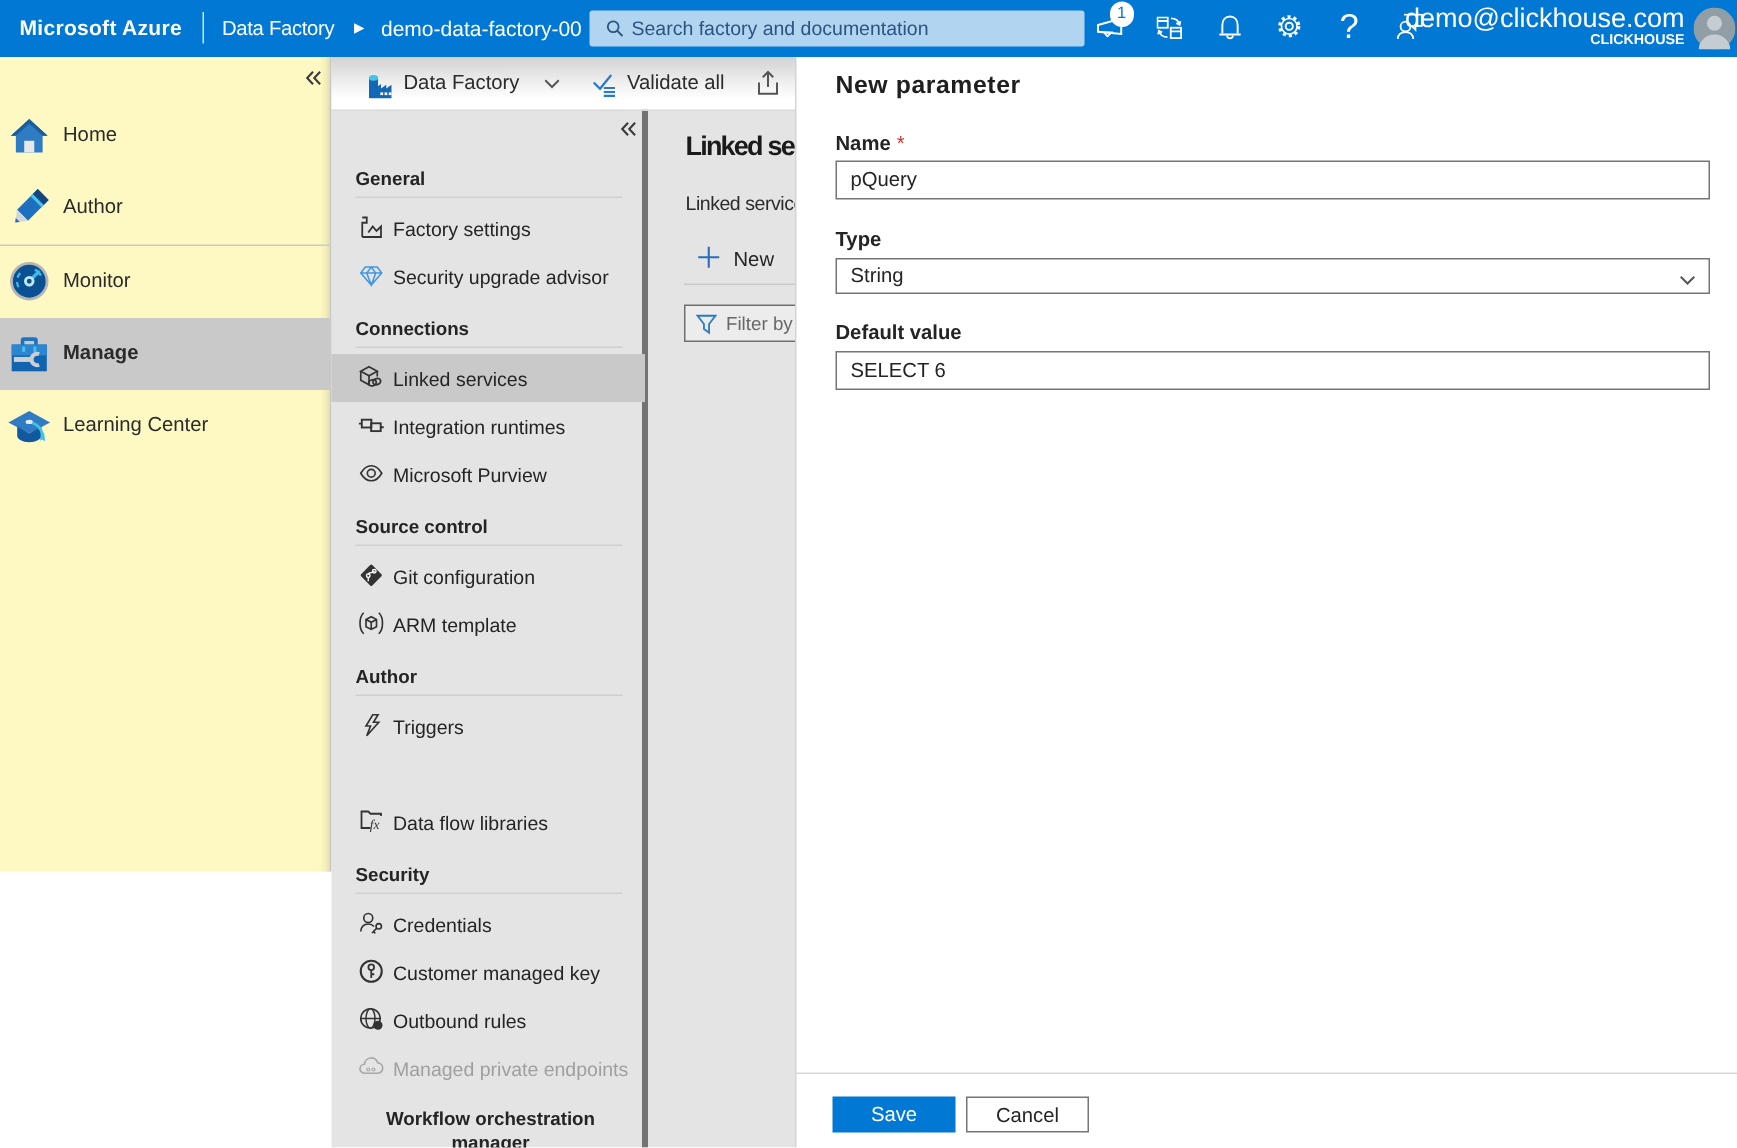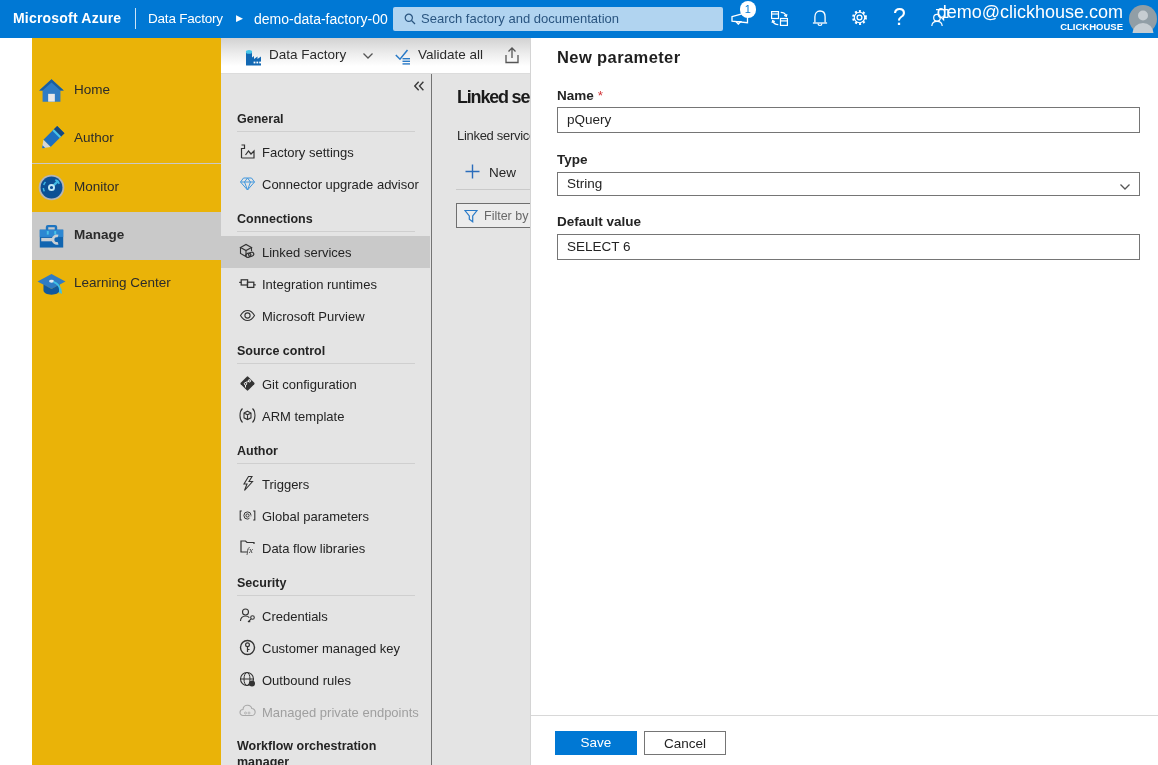--- a/index.html
+++ b/index.html
@@ -15,32 +15,32 @@
   #tb-bc2 { position:absolute; left:254px; top:11px; font-size:14px; }
   #tb-search { position:absolute; left:393px; top:7px; width:330px; height:24px; background:#b1d4f0; border-radius:2px; }
   #tb-search .ph { position:absolute; left:28px; top:4px; font-size:13px; color:#2a5580; }
   #tb-user { position:absolute; right:35px; top:4px; text-align:right; }
   #tb-user .em { font-size:18px; line-height:16px; }
   #tb-user .co { font-size:9.5px; font-weight:700; letter-spacing:0; line-height:13px; }
   #tb-avatar { position:absolute; right:1px; top:5px; width:28px; height:28px; }
   .tbi { position:absolute; }
 
   
-  #sidebar { position:absolute; left:0; top:38px; width:221px; height:727px; background:#eab308; border-right:1px solid #c6c6c6; box-shadow:inset -7px 0 7px -7px rgba(0,0,0,0.22);margin-left:32px; }
+  #sidebar { position:absolute; left:0; top:38px; width:221px; height:543px; background:#fef9c3; border-right:1px solid #c6c6c6; box-shadow:inset -7px 0 7px -7px rgba(0,0,0,0.22); }
   .sb-item { position:absolute; left:0; width:221px; height:48px; }
   .sb-item .lbl { position:absolute; left:42px; top:15px; font-size:13.5px; color:#2b2b2b; }
   .sb-item .ic { position:absolute; left:5px; top:9px; width:29px; height:29px; }
 
   
   #toolbar { position:absolute; left:221px; top:38px; width:937px; height:36px; z-index:2;
              background:linear-gradient(180deg,#d2d2d2 0%,#ededed 45%,#ffffff 80%);
              border-bottom:1px solid #dcdcdc; }
 
   
-  #panel2 { position:absolute; left:221px; top:73px; width:211px; height:692px; background:#e4e4e4; border-right:1px solid #737373; }
+  #panel2 { position:absolute; left:221px; top:73px; width:211px; height:692px; background:#e4e4e4; border-right:4px solid #737373;text-align:center; }
   .p2-head { position:absolute; left:16px; font-size:12.5px; font-weight:700; color:#242424; }
   .p2-rule { position:absolute; left:16px; width:178px; height:1px; background:#cfcfcf; }
   .p2-item { position:absolute; left:0; width:209px; height:32px; }
   .p2-item .lbl { position:absolute; left:41px; top:9px; font-size:13px; color:#242424; }
   .p2-item .ic { position:absolute; left:18px; top:7px; width:17px; height:17px; }
   .p2-item.sel { background:#c9c9c9; }
   .p2-item.dis .lbl { color:#9f9f9f; }
 
   
   #main { position:absolute; left:432px; top:73px; width:98px; height:692px; background:#e4e4e4; overflow:hidden; }
@@ -224,21 +224,21 @@
   <div class="p2-item" style="top:63px">
     <svg class="ic" viewBox="0 0 17 17">
         <path d="M2.5 15 V5.5 H5.5 V2 H2.5 M2.5 15 H15 V8 l-3 3 -2.5-3 -3 4" fill="none" stroke="#333" stroke-width="1.2"></path>
       </svg>
     <div class="lbl">Factory settings</div>
   </div>
   <div class="p2-item" style="top:95px">
     <svg class="ic" viewBox="0 0 17 17">
         <path d="M4.5 3 H12.5 L15.5 7 L8.5 15 L1.5 7 Z M1.5 7 H15.5 M8.5 15 L5.5 7 L8.5 3 L11.5 7 L8.5 15 Z" fill="none" stroke="#4097de" stroke-width="1"></path>
       </svg>
-    <div class="lbl">Connector upgrade advisor</div>
+    <div class="lbl">Security upgrade advisor</div>
   </div>
   <div class="p2-head" style="top:139px">Connections</div>
   <div class="p2-rule" style="top:158px"></div>
   <div class="p2-item sel" style="top:163px">
     <svg class="ic" viewBox="0 0 17 17">
       <path d="M1.5 4.5 L7 1.5 L12.5 4.5 L7 7.5 Z" fill="none" stroke="#333" stroke-width="1.1"></path>
       <path d="M1.5 4.5 V10.5 L7 13.5 V7.5 M12.5 4.5 V8" fill="none" stroke="#333" stroke-width="1.1"></path>
       <ellipse cx="9.3" cy="12.2" rx="2.6" ry="2" transform="rotate(-20 9.3 12.2)" fill="none" stroke="#333" stroke-width="1.2"></ellipse>
       <ellipse cx="12.2" cy="11.4" rx="2.6" ry="2" transform="rotate(-20 12.2 11.4)" fill="none" stroke="#333" stroke-width="1.2"></ellipse>
     </svg>
@@ -278,29 +278,20 @@
     </svg>
     <div class="lbl">ARM template</div>
   </div>
   <div class="p2-head" style="top:371px">Author</div>
   <div class="p2-rule" style="top:390px"></div>
   <div class="p2-item" style="top:395px">
     <svg class="ic" viewBox="0 0 17 17">
         <path d="M9.5 1.5 H13 L10 6.5 H13.5 L5.5 15.5 L8 9 H5 Z" fill="none" stroke="#333" stroke-width="1.1"></path>
       </svg>
     <div class="lbl">Triggers</div>
-  </div>
-  <div class="p2-item" style="top:427px">
-    <svg class="ic" viewBox="0 0 17 17">
-      <path d="M2.8 4 H1.2 V13 H2.8 M14.2 4 H15.8 V13 H14.2" fill="none" stroke="#333" stroke-width="1.1"></path>
-      <circle cx="8.5" cy="8.5" r="3.6" fill="none" stroke="#333" stroke-width="1"></circle>
-      <circle cx="8.5" cy="8.5" r="1.6" fill="none" stroke="#333" stroke-width="1"></circle>
-      <path d="M12.1 8.5 c0 2 -0.8 3.4 -2 4.2" fill="none" stroke="#e4e4e4" stroke-width="1.4"></path>
-    </svg>
-    <div class="lbl">Global parameters</div>
   </div>
   <div class="p2-item" style="top:459px">
     <svg class="ic" viewBox="0 0 17 17">
       <path d="M15 5 V3.5 H8 L6.5 2 H2 V13 h6" fill="none" stroke="#333" stroke-width="1.2"></path>
       <text x="7.5" y="13.5" font-size="9" font-style="italic" font-family="Liberation Serif" fill="#333">fx</text>
     </svg>
     <div class="lbl">Data flow libraries</div>
   </div>
   <div class="p2-head" style="top:503px">Security</div>
   <div class="p2-rule" style="top:522px"></div>

